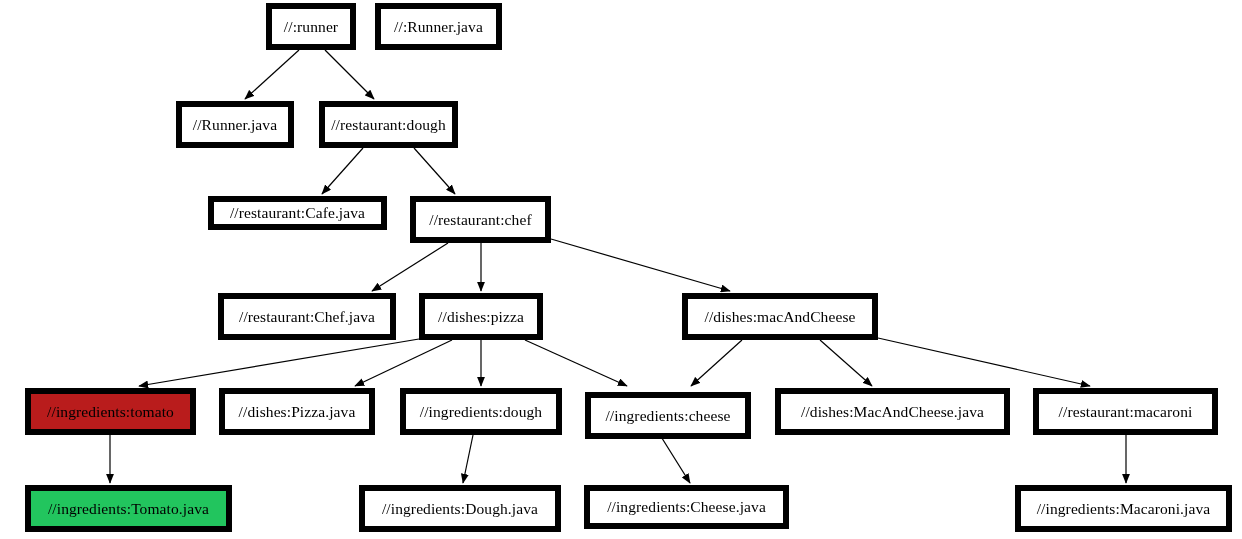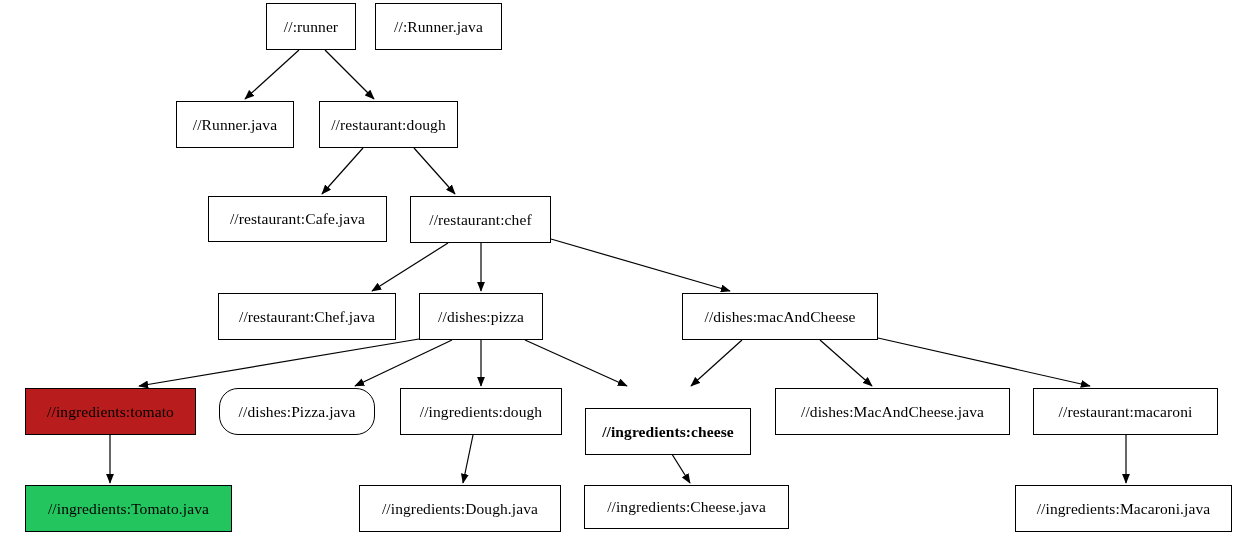--- a/index.html
+++ b/index.html
@@ -22,21 +22,21 @@
     position: absolute;
     left: 0;
     top: 0;
     width: 1242px;
     height: 539px;
     pointer-events: none;
   }
   .graph-node {
     position: absolute;
     box-sizing: border-box;
-    border: 1px solid #0c4a6e;
+    border: 6px solid #0c4a6e;
     background: #ffffff;
     display: flex;
     align-items: center;
     justify-content: center;
     white-space: nowrap;
   }
   .node-label {
     font-family: "Liberation Serif", "DejaVu Serif", serif;
     font-size: 15.5px;
     line-height: 1;
@@ -83,45 +83,45 @@
       </div>
       <div class="graph-node" style="left: 375px; top: 3px; width: 127px; height: 47px; border-color: rgb(0, 0, 0); background: rgb(255, 255, 255);">
         <span class="node-label">//:Runner.java</span>
       </div>
       <div class="graph-node" style="left: 176px; top: 101px; width: 118px; height: 47px; border-color: rgb(0, 0, 0); background: rgb(255, 255, 255);">
         <span class="node-label">//Runner.java</span>
       </div>
       <div class="graph-node" style="left: 319px; top: 101px; width: 139px; height: 47px; border-color: rgb(0, 0, 0); background: rgb(255, 255, 255);">
         <span class="node-label">//restaurant:dough</span>
       </div>
-      <div class="graph-node" style="left: 208px; top: 196px; width: 179px; height: 46px; border-color: rgb(0, 0, 0); background: rgb(255, 255, 255);">
+      <div class="graph-node" style="left: 208px; top: 196px; width: 179px; height: 34px; border-color: rgb(0, 0, 0); background: rgb(255, 255, 255);">
         <span class="node-label">//restaurant:Cafe.java</span>
       </div>
       <div class="graph-node" style="left: 410px; top: 196px; width: 141px; height: 47px; border-color: rgb(0, 0, 0); background: rgb(255, 255, 255);">
         <span class="node-label">//restaurant:chef</span>
       </div>
       <div class="graph-node" style="left: 218px; top: 293px; width: 178px; height: 47px; border-color: rgb(0, 0, 0); background: rgb(255, 255, 255);">
         <span class="node-label">//restaurant:Chef.java</span>
       </div>
       <div class="graph-node" style="left: 419px; top: 293px; width: 124px; height: 47px; border-color: rgb(0, 0, 0); background: rgb(255, 255, 255);">
         <span class="node-label">//dishes:pizza</span>
       </div>
       <div class="graph-node" style="left: 682px; top: 293px; width: 196px; height: 47px; border-color: rgb(0, 0, 0); background: rgb(255, 255, 255);">
         <span class="node-label">//dishes:macAndCheese</span>
       </div>
       <div class="graph-node" style="left: 25px; top: 388px; width: 171px; height: 47px; border-color: rgb(0, 0, 0); background: #b91c1c;">
         <span class="node-label">//ingredients:tomato</span>
       </div>
-      <div class="graph-node" style="left: 219px; top: 388px; width: 156px; height: 47px; border-color: rgb(0, 0, 0); background: rgb(255, 255, 255); border-radius: 19px;">
+      <div class="graph-node" style="left: 219px; top: 388px; width: 156px; height: 47px; border-color: rgb(0, 0, 0); background: rgb(255, 255, 255);">
         <span class="node-label">//dishes:Pizza.java</span>
       </div>
       <div class="graph-node" style="left: 400px; top: 388px; width: 162px; height: 47px; border-color: rgb(0, 0, 0); background: rgb(255, 255, 255);">
         <span class="node-label">//ingredients:dough</span>
       </div>
-      <div class="graph-node" style="left: 585px; top: 408px; width: 166px; height: 47px; border-color: rgb(0, 0, 0); background: rgb(255, 255, 255); font-weight: bold;">
+      <div class="graph-node" style="left: 585px; top: 392px; width: 166px; height: 47px; border-color: rgb(0, 0, 0); background: rgb(255, 255, 255);">
         <span class="node-label">//ingredients:cheese</span>
       </div>
       <div class="graph-node" style="left: 775px; top: 388px; width: 235px; height: 47px; border-color: rgb(0, 0, 0); background: rgb(255, 255, 255);">
         <span class="node-label">//dishes:MacAndCheese.java</span>
       </div>
       <div class="graph-node" style="left: 1033px; top: 388px; width: 185px; height: 47px; border-color: rgb(0, 0, 0); background: rgb(255, 255, 255);">
         <span class="node-label">//restaurant:macaroni</span>
       </div>
       <div class="graph-node" style="left: 5px; top: 485px; width: 207px; height: 47px; border-color: rgb(0, 0, 0); background: #22c55e; margin-left: 20px;">
         <span class="node-label">//ingredients:Tomato.java</span>

